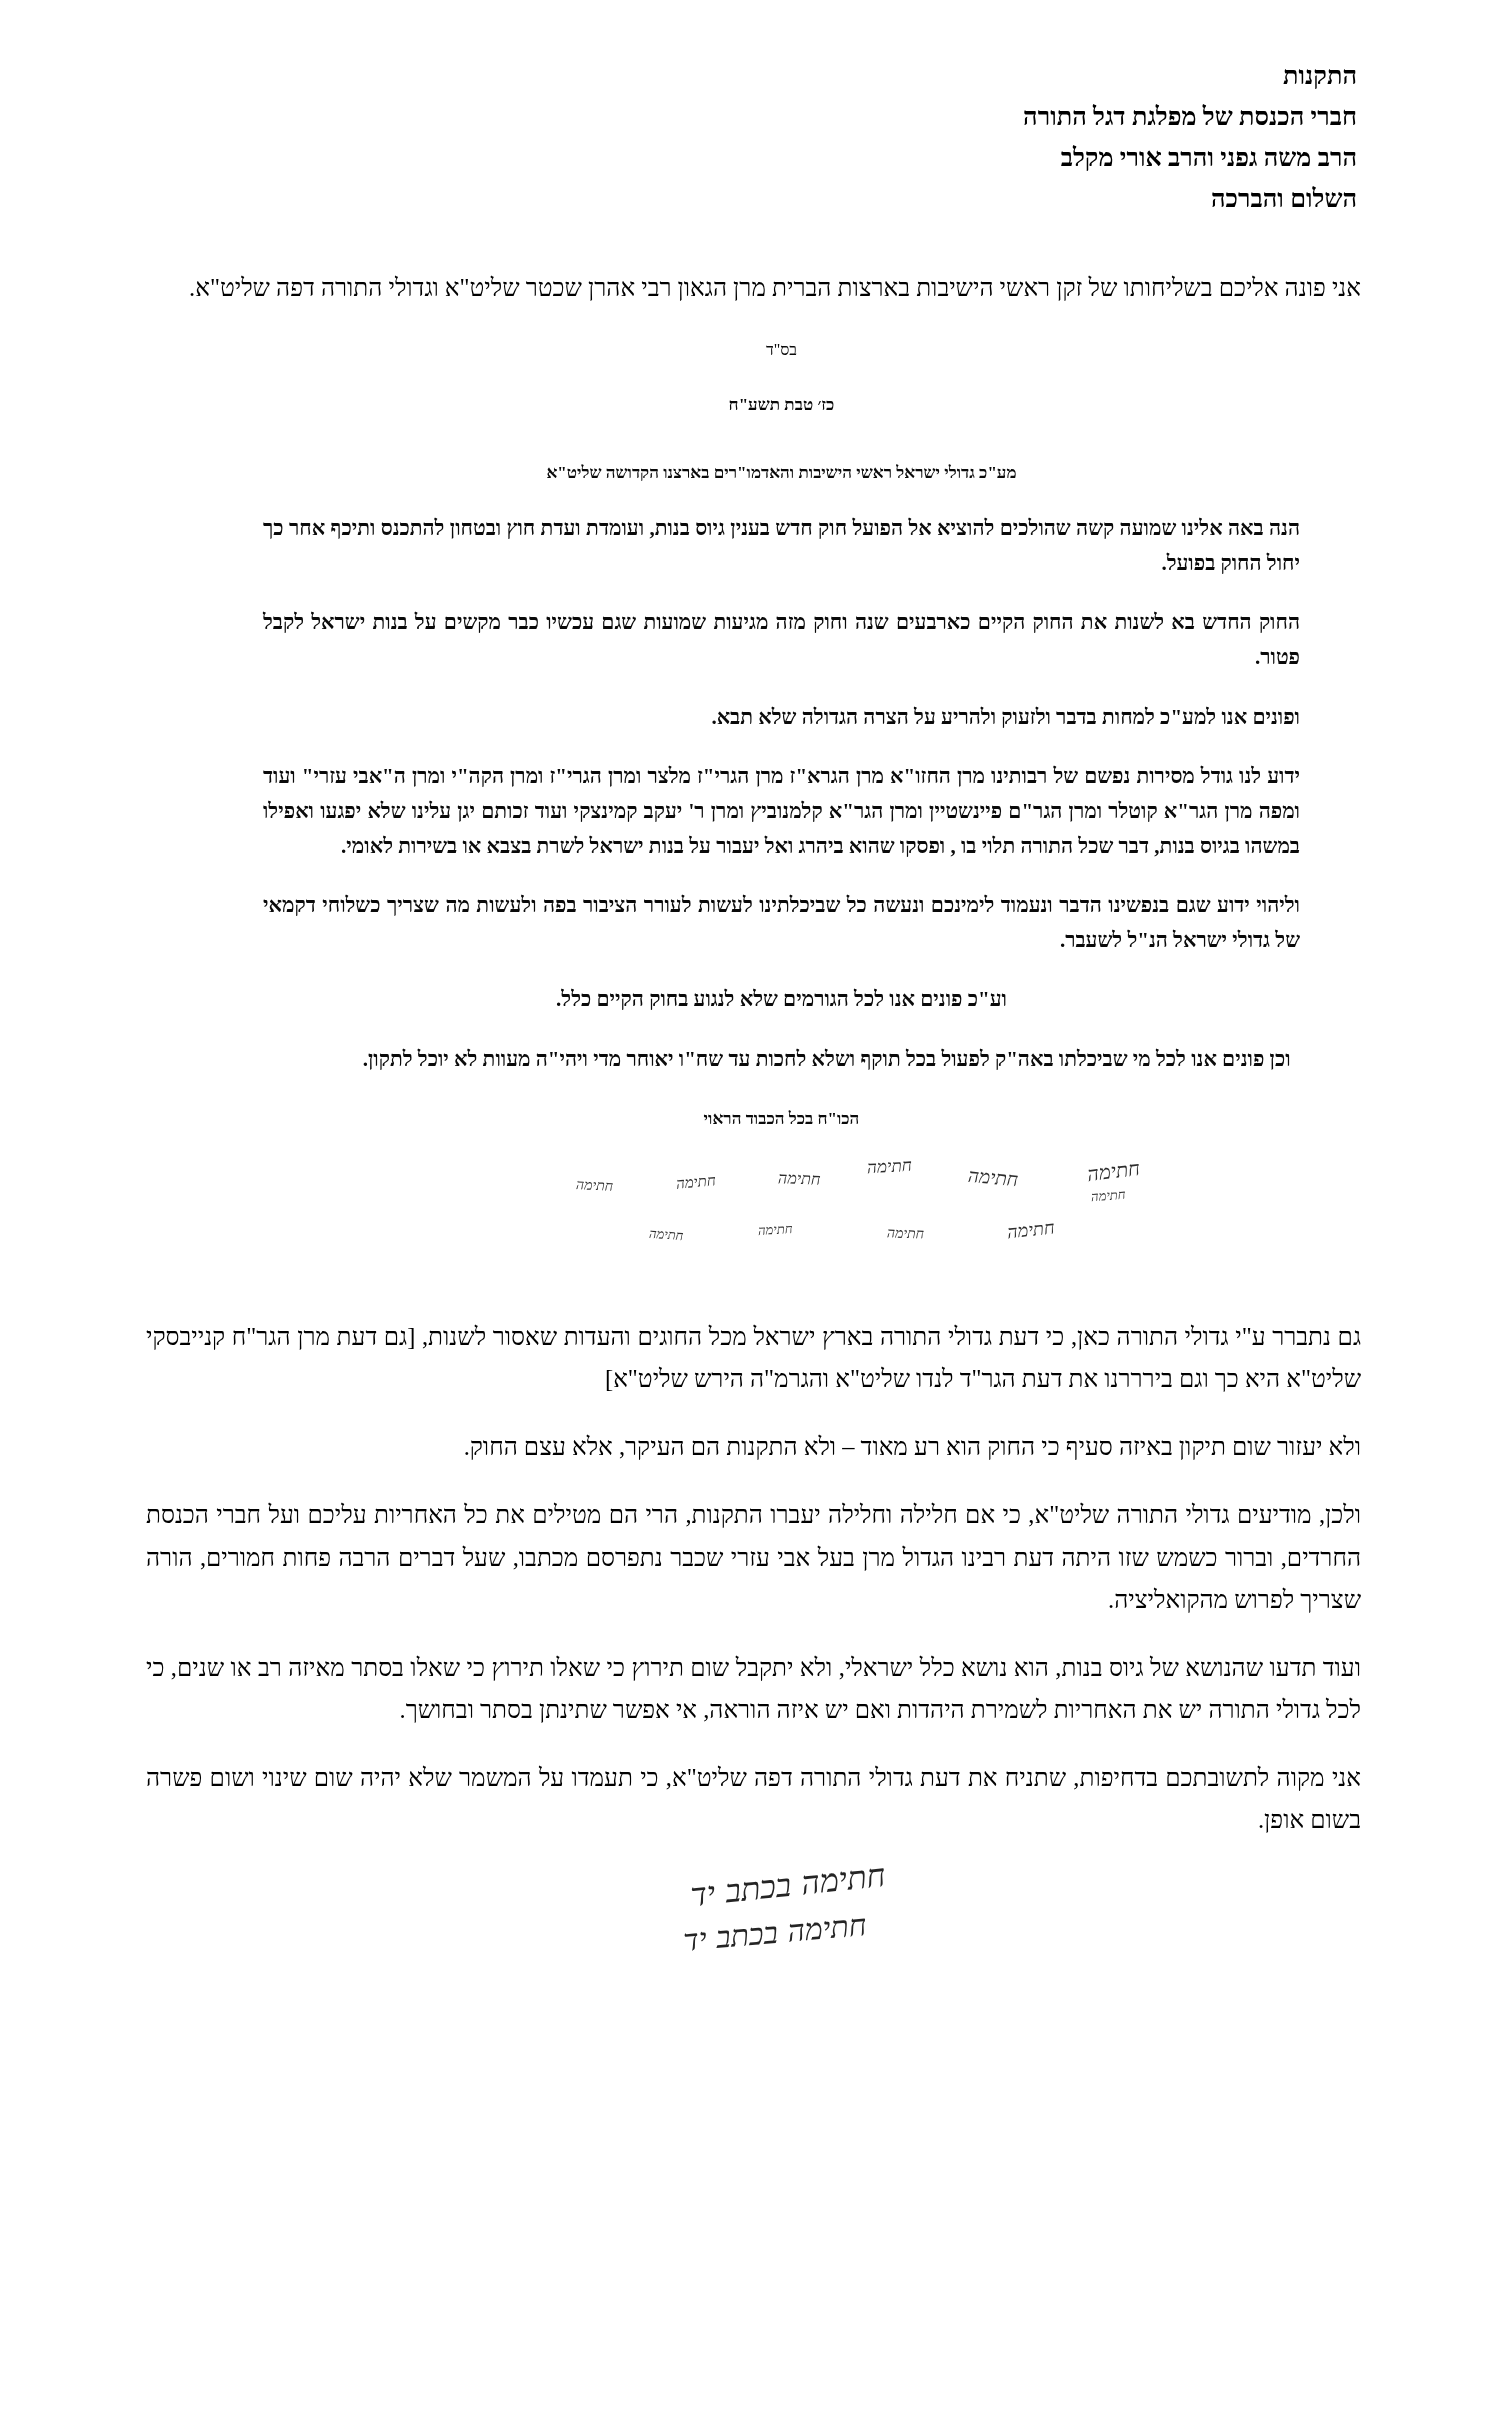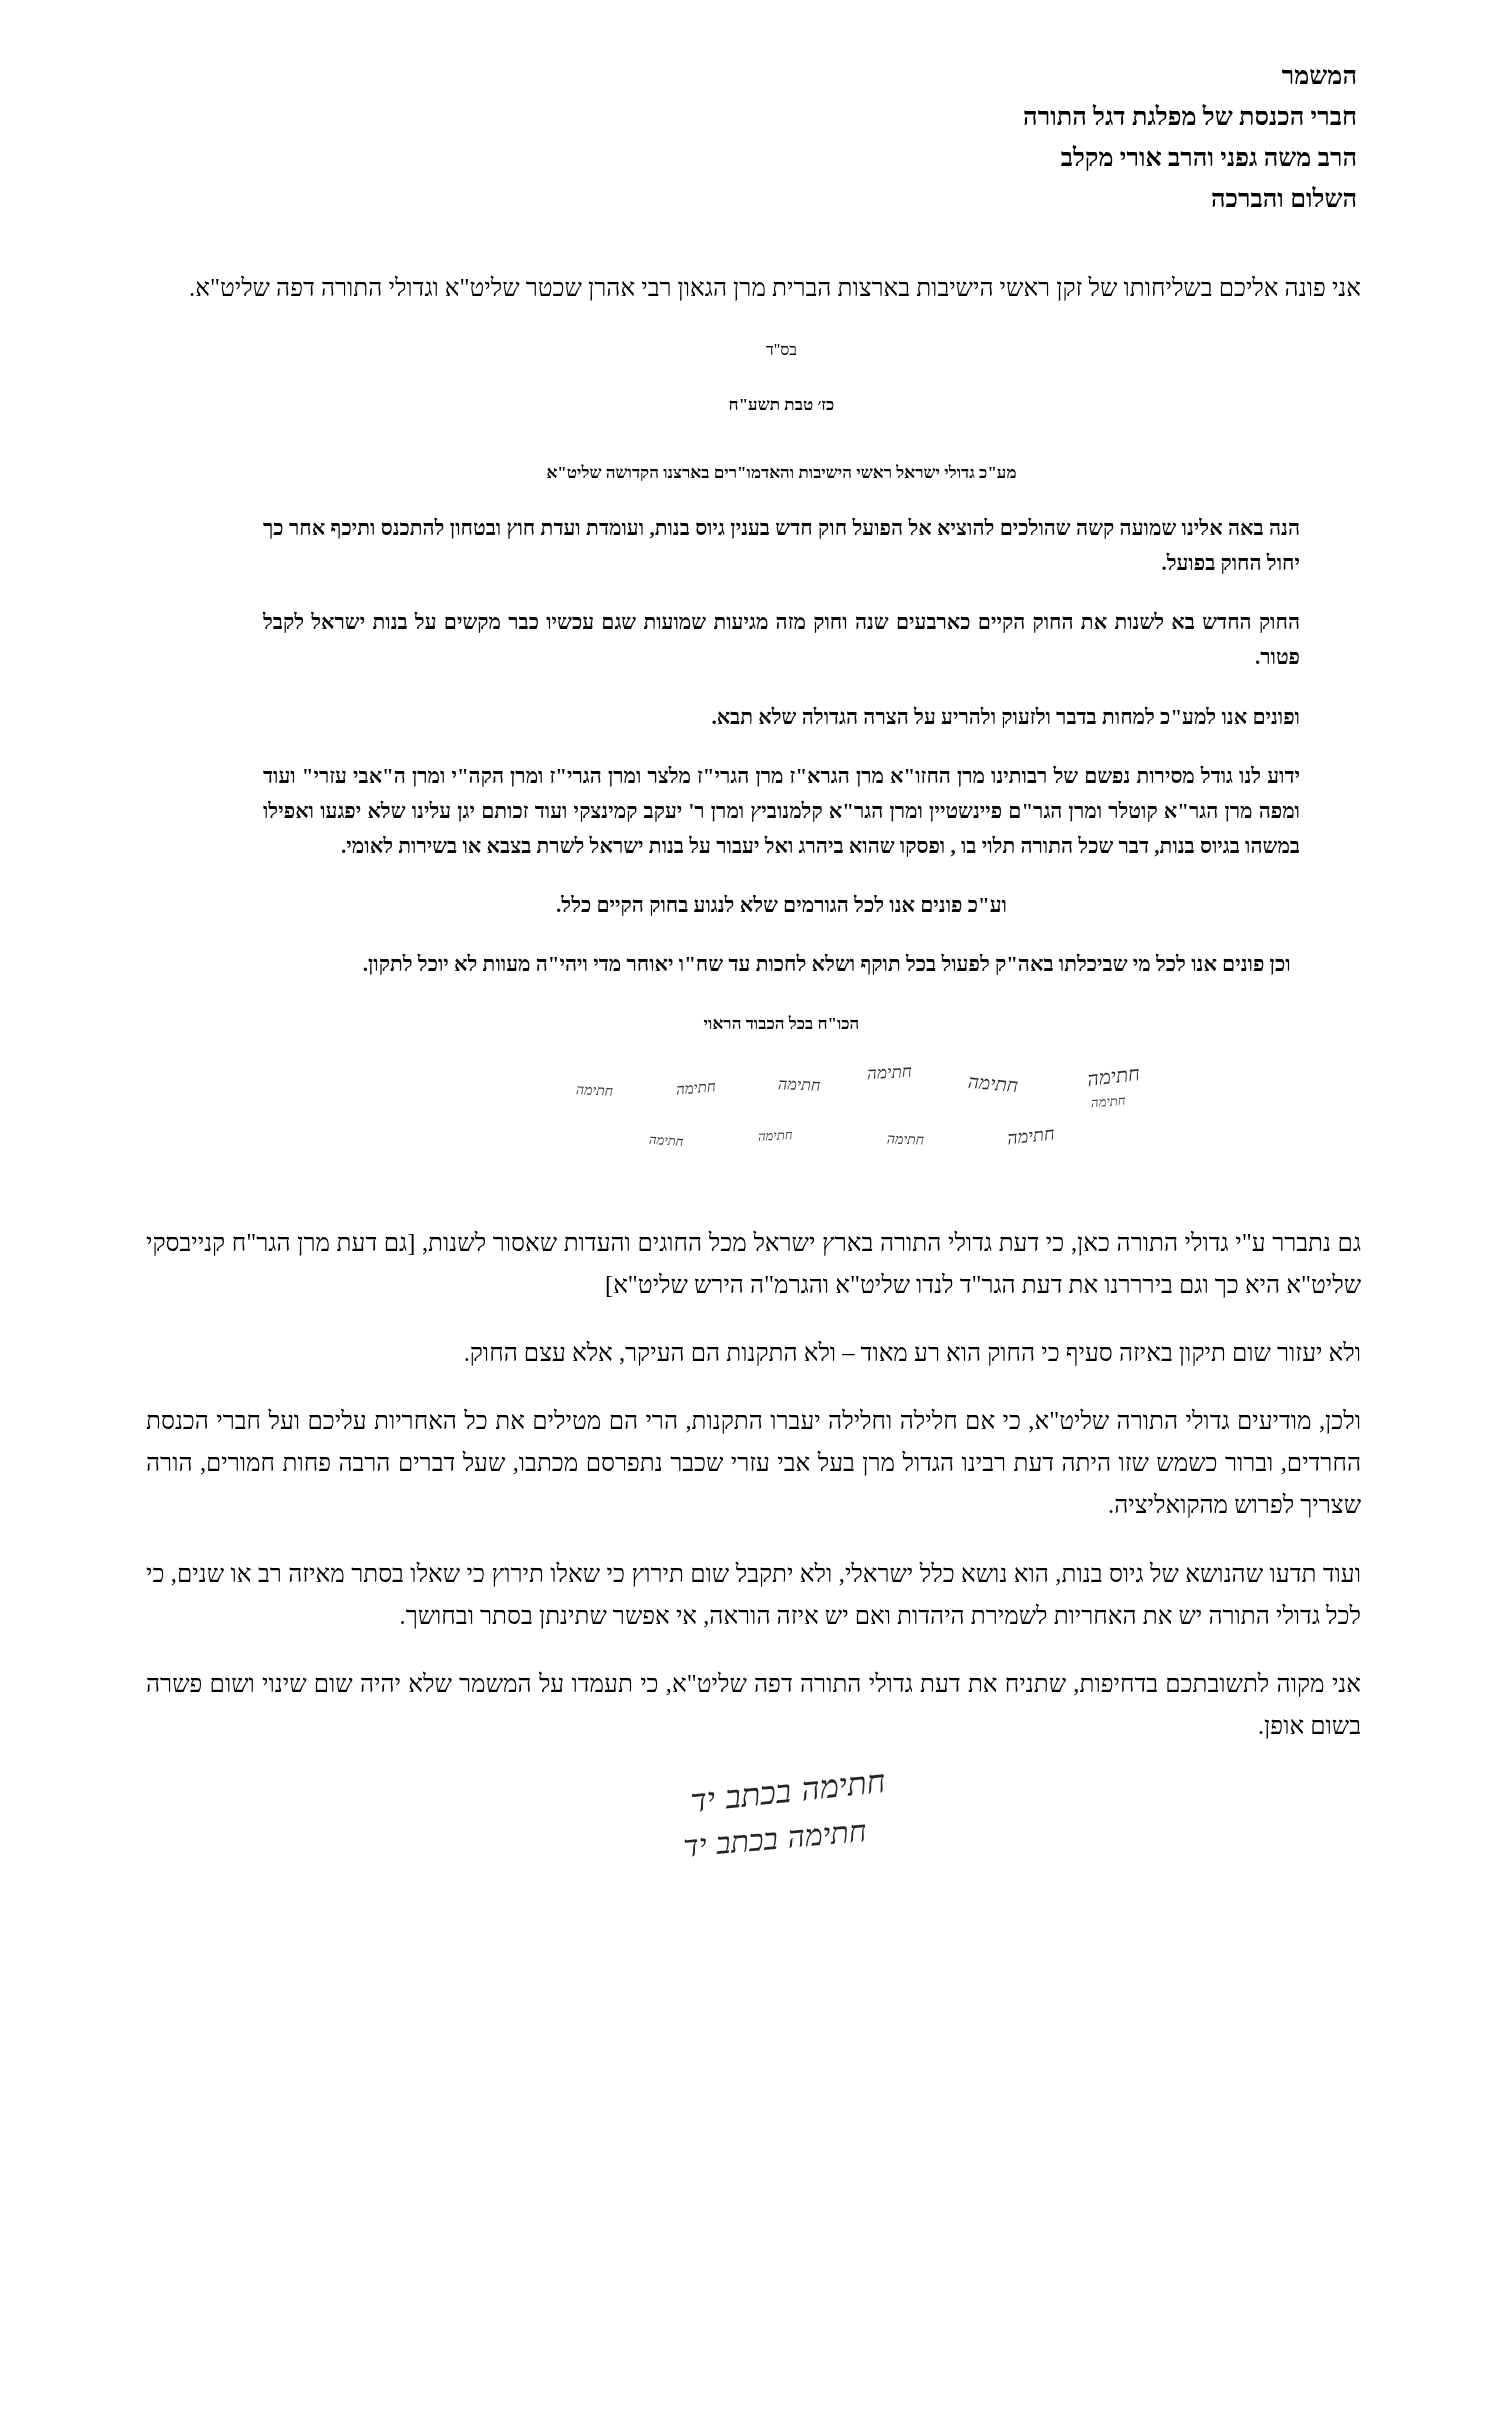--- a/index.html
+++ b/index.html
@@ -130,37 +130,38 @@
   }
   .bottom-sign .hs1 { top: 0px;  right: 527px; font-size: 32px; transform: rotate(-6deg); }
   .bottom-sign .hs2 { top: 49px; right: 546px; font-size: 30px; transform: rotate(-5deg); }
 </style>
 </head>
 <body>
 
 <div class="page">
 
   <div class="letter-head">
-    <div>המשמר</div>
+    <div>התקנות</div>
     <div>חברי הכנסת של מפלגת דגל התורה</div>
     <div>הרב משה גפני והרב אורי מקלב</div>
     <div>השלום והברכה</div>
   </div>
 
   <div class="body-par first">אני פונה אליכם בשליחותו של זקן ראשי הישיבות בארצות הברית מרן הגאון רבי אהרן שכטר שליט"א וגדולי התורה דפה שליט"א.</div>
 
   <div class="quoted">
     <div class="bsd">בס"ד</div>
     <div class="date">כז׳ טבת תשע"ח</div>
     <div class="addressee">מע"כ גדולי ישראל ראשי הישיבות  והאדמו"רים בארצנו הקדושה שליט"א</div>
 
     <p>הנה באה אלינו שמועה קשה שהולכים להוציא אל הפועל חוק חדש בענין גיוס בנות, ועומדת ועדת חוץ ובטחון להתכנס ותיכף אחר כך יחול החוק בפועל.</p>
     <p>החוק החדש בא לשנות את החוק הקיים כארבעים שנה וחוק מזה מגיעות שמועות שגם עכשיו כבר מקשים על בנות ישראל לקבל פטור.</p>
     <p>ופונים אנו למע"כ למחות בדבר ולזעוק ולהריע על הצרה הגדולה שלא תבא.</p>
     <p>ידוע לנו גודל מסירות נפשם של רבותינו מרן החזו"א  מרן הגרא"ז  מרן הגרי"ז מלצר ומרן  הגרי"ז ומרן הקה"י ומרן ה"אבי עזרי" ועוד ומפה מרן הגר"א קוטלר ומרן הגר"ם פיינשטיין ומרן הגר"א קלמנוביץ ומרן ר' יעקב קמינצקי ועוד זכותם יגן עלינו שלא יפגעו ואפילו במשהו בגיוס בנות, דבר שכל התורה תלוי בו , ופסקו שהוא ביהרג ואל יעבור על בנות ישראל לשרת בצבא או בשירות לאומי.</p>
+    <p>וליהוי ידוע שגם בנפשינו הדבר ונעמוד לימינכם ונעשה כל שביכלתינו לעשות לעורר הציבור בפה ולעשות מה שצריך כשלוחי דקמאי של גדולי ישראל הנ"ל לשעבר.</p>
     <p class="center">וע"כ פונים אנו לכל הגורמים שלא לנגוע בחוק הקיים כלל.</p>
     <p class="small-indent">וכן פונים אנו לכל מי שביכלתו באה"ק לפעול בכל תוקף ושלא לחכות עד שח"ו יאוחר מדי ויהי"ה מעוות לא יוכל לתקון.</p>
 
     <div class="closing">הכו"ח בכל הכבוד הראוי</div>
 
     <div class="sig-block">
       <span class="sig s1">חתימה</span>
       <span class="sig s1b">חתימה</span>
       <span class="sig s2">חתימה</span>
       <span class="sig s3">חתימה</span>

